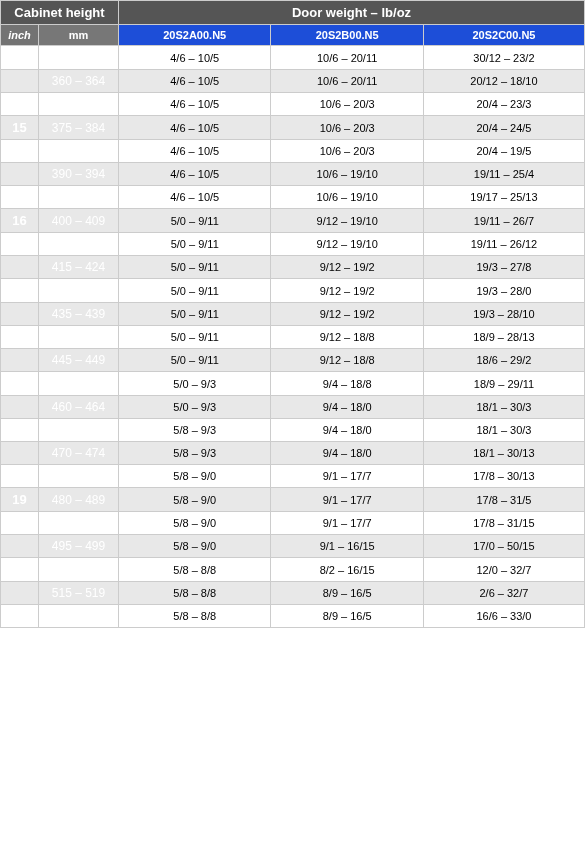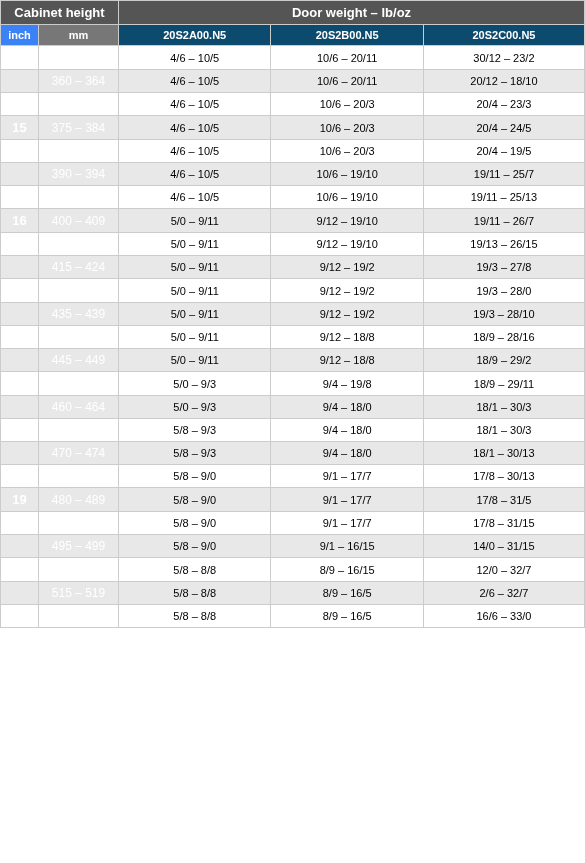--- a/index.html
+++ b/index.html
@@ -30,21 +30,21 @@
       font-weight: bold;
       font-size: 13px;
     }
     .header-row-2 th {
       background: #555;
       color: #fff;
       font-weight: bold;
       font-size: 11px;
     }
     .header-row-2 th.orange {
-      background: #0c4a6e;
+      background: #1d4ed8;
       color: #fff;
       font-weight: bold;
     }
     
     tr.row-white td {
       background: #fff;
     }
     tr.row-gray td {
       background: #E8E8E8;
     }
@@ -76,21 +76,21 @@
 <body>
 
 <div class="table-container">
   <table>
     <thead>
       <tr class="header-row-1">
         <th colspan="2">Cabinet height</th>
         <th colspan="3">Door weight – lb/oz</th>
       </tr>
       <tr class="header-row-2">
-        <th style="background:#3b82f6;color:#fff;">inch</th>
+        <th style="background:#737373;color:#fff;font-style:italic;">inch</th>
         <th style="background:#777;color:#fff;">mm</th>
         <th class="orange">20S2A00.N5</th>
         <th class="orange">20S2B00.N5</th>
         <th class="orange">20S2C00.N5</th>
       </tr>
     </thead>
     <tbody id="table-body">
     <tr class="row-white">
           <td class="col-inch">14</td>
           <td class="col-mm">349 – 359</td>
@@ -124,42 +124,42 @@
           <td class="col-mm">385 – 389</td>
           <td class="col-data">4/6  –  10/5</td>
           <td class="col-data">10/6  –  20/3</td>
           <td class="col-data">20/4  –  19/5</td>
         </tr>
         <tr class="row-gray">
           <td class="col-inch-empty" style="background: rgb(232, 232, 232); color: rgb(232, 232, 232);"></td>
           <td class="col-mm">390 – 394</td>
           <td class="col-data">4/6  –  10/5</td>
           <td class="col-data">10/6  –  19/10</td>
-          <td class="col-data">19/11  –  25/7</td>
+          <td class="col-data">19/11  –  25/4</td>
         </tr>
         <tr class="row-white">
           <td class="col-inch-empty" style="background: rgb(255, 255, 255); color: rgb(255, 255, 255);"></td>
           <td class="col-mm">395 – 399</td>
           <td class="col-data">4/6  –  10/5</td>
           <td class="col-data">10/6  –  19/10</td>
-          <td class="col-data">19/11  –  25/13</td>
+          <td class="col-data">19/17  –  25/13</td>
         </tr>
         <tr class="row-gray">
           <td class="col-inch">16</td>
           <td class="col-mm">400 – 409</td>
           <td class="col-data">5/0  –  9/11</td>
           <td class="col-data">9/12  –  19/10</td>
           <td class="col-data">19/11  –  26/7</td>
         </tr>
         <tr class="row-white">
           <td class="col-inch-empty" style="background: rgb(255, 255, 255); color: rgb(255, 255, 255);"></td>
           <td class="col-mm">410 – 414</td>
           <td class="col-data">5/0  –  9/11</td>
           <td class="col-data">9/12  –  19/10</td>
-          <td class="col-data">19/13  –  26/15</td>
+          <td class="col-data">19/11  –  26/12</td>
         </tr>
         <tr class="row-gray">
           <td class="col-inch-empty" style="background: rgb(232, 232, 232); color: rgb(232, 232, 232);"></td>
           <td class="col-mm">415 – 424</td>
           <td class="col-data">5/0  –  9/11</td>
           <td class="col-data">9/12  –  19/2</td>
           <td class="col-data">19/3  –  27/8</td>
         </tr>
         <tr class="row-white">
           <td class="col-inch">17</td>
@@ -173,34 +173,34 @@
           <td class="col-mm">435 – 439</td>
           <td class="col-data">5/0  –  9/11</td>
           <td class="col-data">9/12  –  19/2</td>
           <td class="col-data">19/3  –  28/10</td>
         </tr>
         <tr class="row-white">
           <td class="col-inch-empty" style="background: rgb(255, 255, 255); color: rgb(255, 255, 255);"></td>
           <td class="col-mm">440 – 444</td>
           <td class="col-data">5/0  –  9/11</td>
           <td class="col-data">9/12  –  18/8</td>
-          <td class="col-data">18/9  –  28/16</td>
+          <td class="col-data">18/9  –  28/13</td>
         </tr>
         <tr class="row-gray">
           <td class="col-inch-empty" style="background: rgb(232, 232, 232); color: rgb(232, 232, 232);"></td>
           <td class="col-mm">445 – 449</td>
           <td class="col-data">5/0  –  9/11</td>
           <td class="col-data">9/12  –  18/8</td>
-          <td class="col-data">18/9  –  29/2</td>
+          <td class="col-data">18/6  –  29/2</td>
         </tr>
         <tr class="row-white">
           <td class="col-inch">18</td>
           <td class="col-mm">450 – 459</td>
           <td class="col-data">5/0  –  9/3</td>
-          <td class="col-data">9/4  –  19/8</td>
+          <td class="col-data">9/4  –  18/8</td>
           <td class="col-data">18/9  –  29/11</td>
         </tr>
         <tr class="row-gray">
           <td class="col-inch-empty" style="background: rgb(232, 232, 232); color: rgb(232, 232, 232);"></td>
           <td class="col-mm">460 – 464</td>
           <td class="col-data">5/0  –  9/3</td>
           <td class="col-data">9/4  –  18/0</td>
           <td class="col-data">18/1  –  30/3</td>
         </tr>
         <tr class="row-white">
@@ -236,27 +236,27 @@
           <td class="col-mm">490 – 494</td>
           <td class="col-data">5/8  –  9/0</td>
           <td class="col-data">9/1  –  17/7</td>
           <td class="col-data">17/8  –  31/15</td>
         </tr>
         <tr class="row-gray">
           <td class="col-inch-empty" style="background: rgb(232, 232, 232); color: rgb(232, 232, 232);"></td>
           <td class="col-mm">495 – 499</td>
           <td class="col-data">5/8  –  9/0</td>
           <td class="col-data">9/1  –  16/15</td>
-          <td class="col-data">14/0  –  31/15</td>
+          <td class="col-data">17/0  –  50/15</td>
         </tr>
         <tr class="row-white">
           <td class="col-inch">20</td>
           <td class="col-mm">500 – 514</td>
           <td class="col-data">5/8  –  8/8</td>
-          <td class="col-data">8/9  –  16/15</td>
+          <td class="col-data">8/2  –  16/15</td>
           <td class="col-data">12/0  –  32/7</td>
         </tr>
         <tr class="row-gray">
           <td class="col-inch-empty" style="background: rgb(232, 232, 232); color: rgb(232, 232, 232);"></td>
           <td class="col-mm">515 – 519</td>
           <td class="col-data">5/8  –  8/8</td>
           <td class="col-data">8/9  –  16/5</td>
           <td class="col-data">2/6  –  32/7</td>
         </tr>
         <tr class="row-white">

